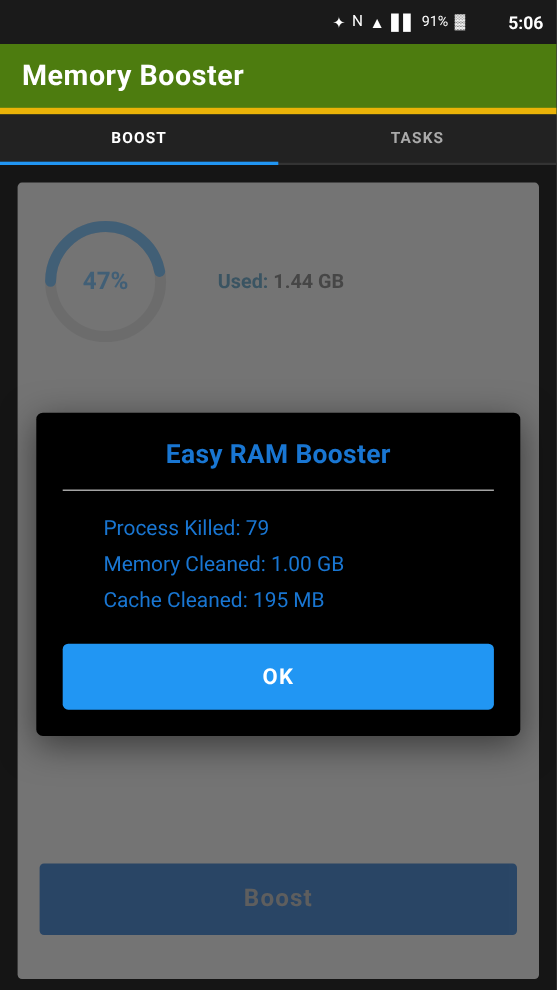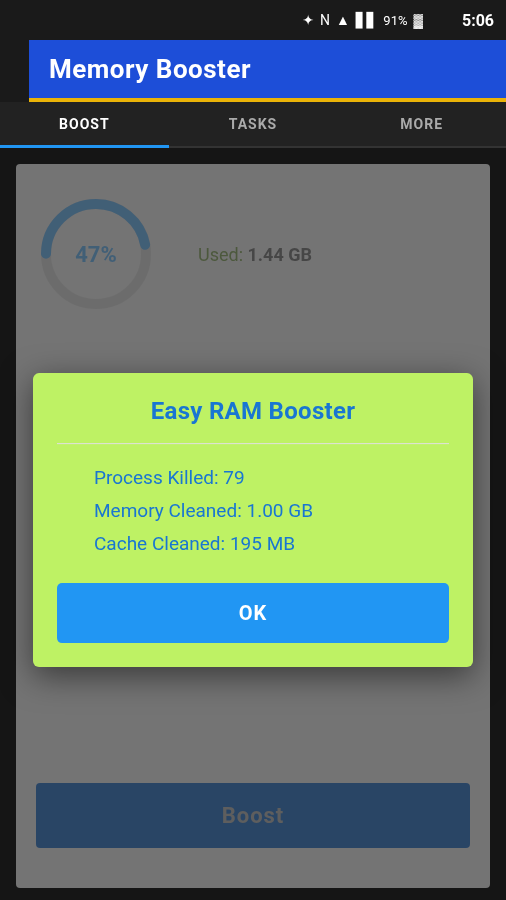--- a/index.html
+++ b/index.html
@@ -37,24 +37,23 @@
       margin-left: 33px;
     }
 
     .status-battery {
       color: #fff;
       font-size: 13px;
     }
 
     
     .app-header {
-      background: #1d4ed8;
+      background: #4d7c0f;
       padding: 14px 20px;
-      border-bottom: 4px solid #eab308;
-      margin-left: 29px;
+      border-bottom: 6px solid #eab308;
     }
 
     .app-title {
       color: #fff;
       font-size: 26px;
       font-weight: bold;
       letter-spacing: 0.5px;
     }
 
     
@@ -126,22 +125,22 @@
       flex-direction: column;
       gap: 8px;
     }
 
     .gauge-used {
       color: #555;
       font-size: 18px;
     }
 
     .gauge-used span {
-      color: #4d7c0f;
-      font-weight: normal;
+      color: #0369a1;
+      font-weight: bold;
     }
 
     .gauge-free {
       color: #555;
       font-size: 18px;
     }
 
     .gauge-free span {
       color: #2196f3;
       font-weight: bold;
@@ -179,21 +178,21 @@
       background: rgba(0,0,0,0.5);
       z-index: 10;
     }
 
     
     .dialog {
       position: absolute;
       top: 50%;
       left: 50%;
       transform: translate(-50%, -52%);
-      background: #bef264;
+      background: #000000;
       border-radius: 6px;
       width: 440px;
       z-index: 20;
       overflow: hidden;
       box-shadow: 0 8px 32px rgba(0,0,0,0.5);
     }
 
     .dialog-title {
       color: #1976d2;
       font-size: 24px;
@@ -275,23 +274,20 @@
 <div class="app-header">
   <span class="app-title">Memory Booster</span>
 </div>
 
 <div class="tab-bar">
   <div class="tab-item active">
     <span>BOOST</span>
   </div>
   <div class="tab-item">
     <span>TASKS</span>
-  </div>
-  <div class="tab-item">
-    <span>MORE</span>
   </div>
 </div>
 
 <div class="content-wrapper">
 
   <div class="bg-panel">
 
     <div class="gauge-row">
       <div class="gauge-circle">
         <svg viewBox="0 0 120 120">

